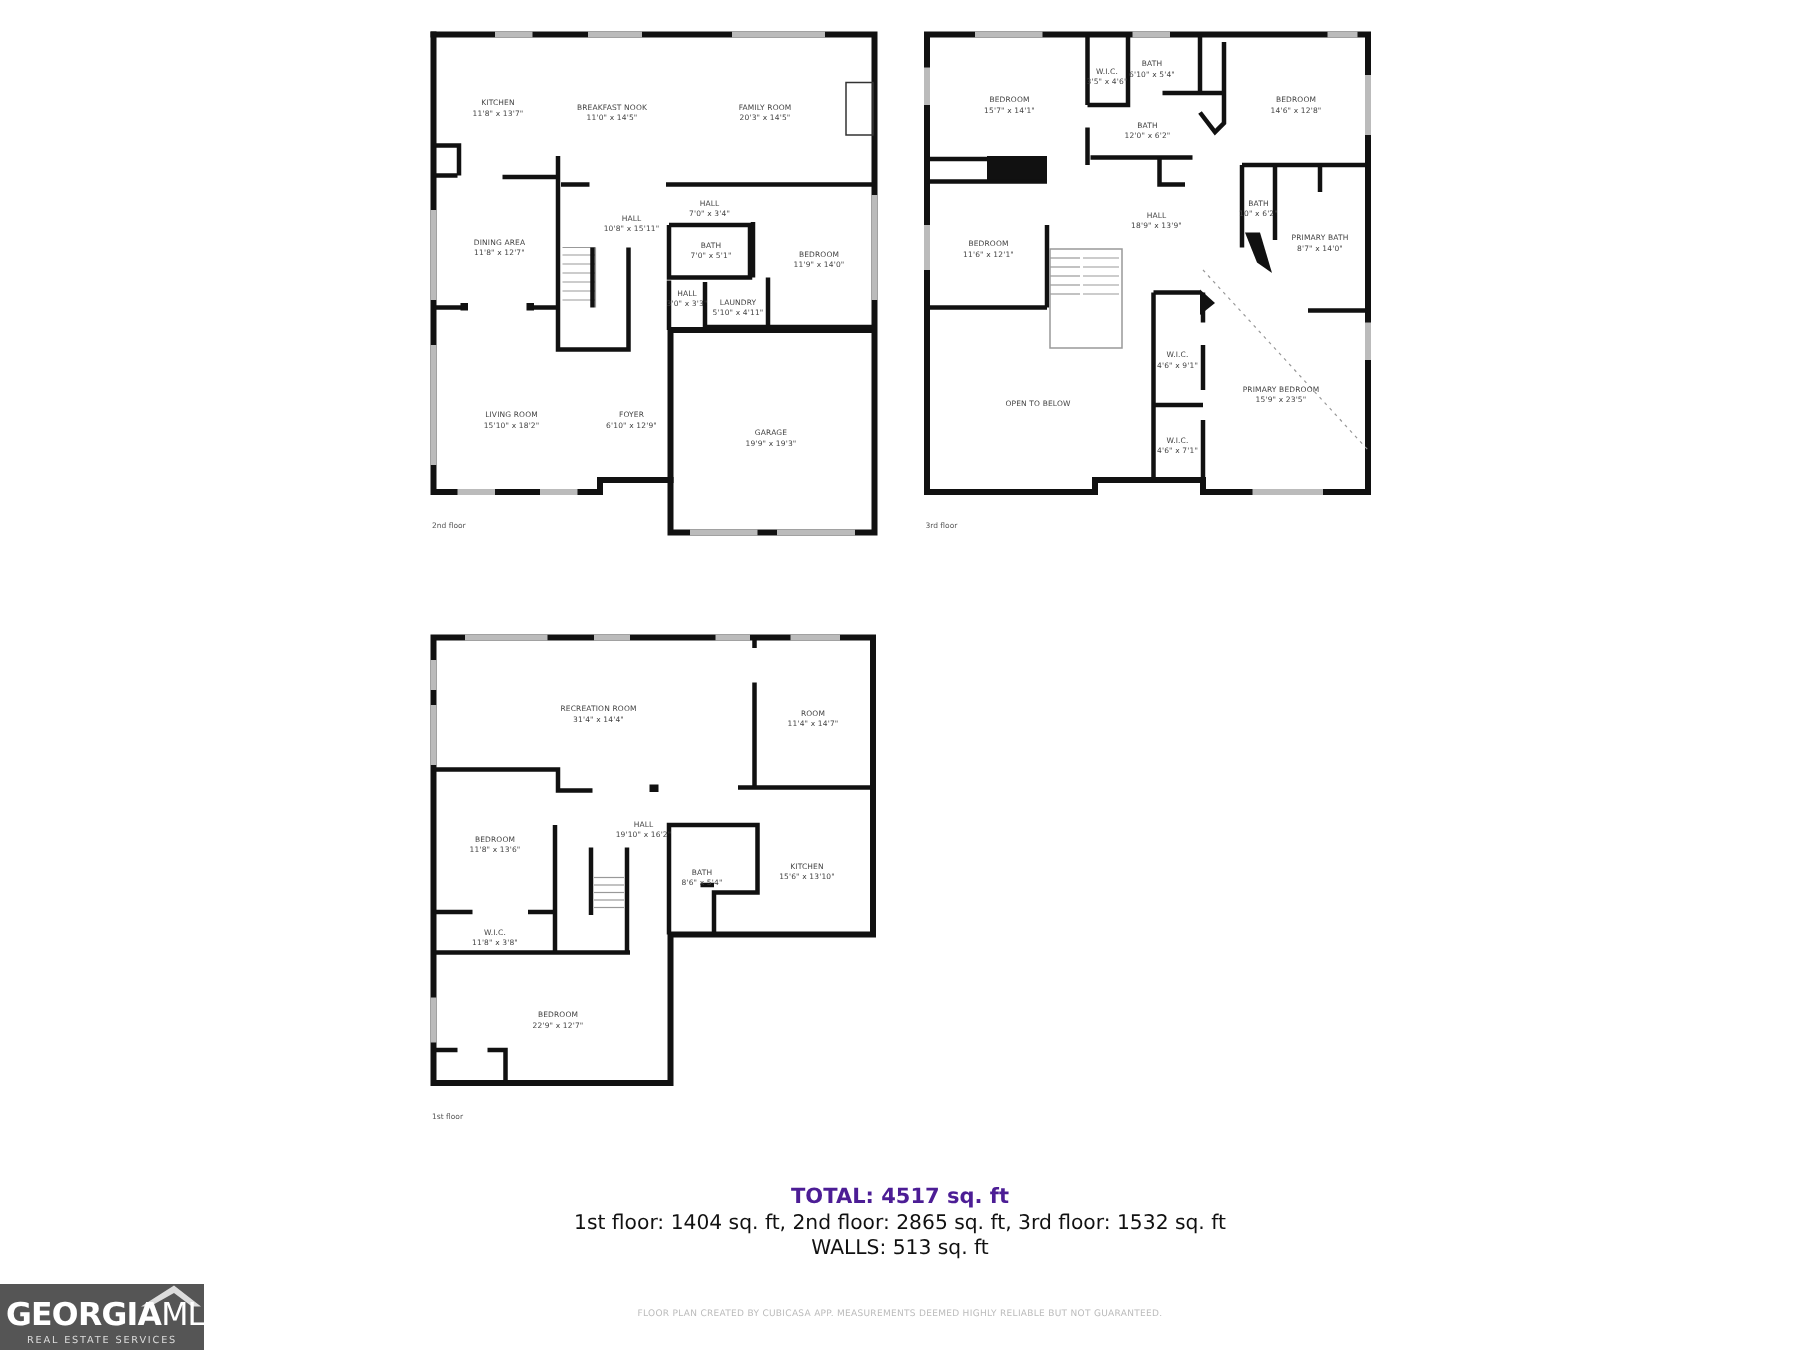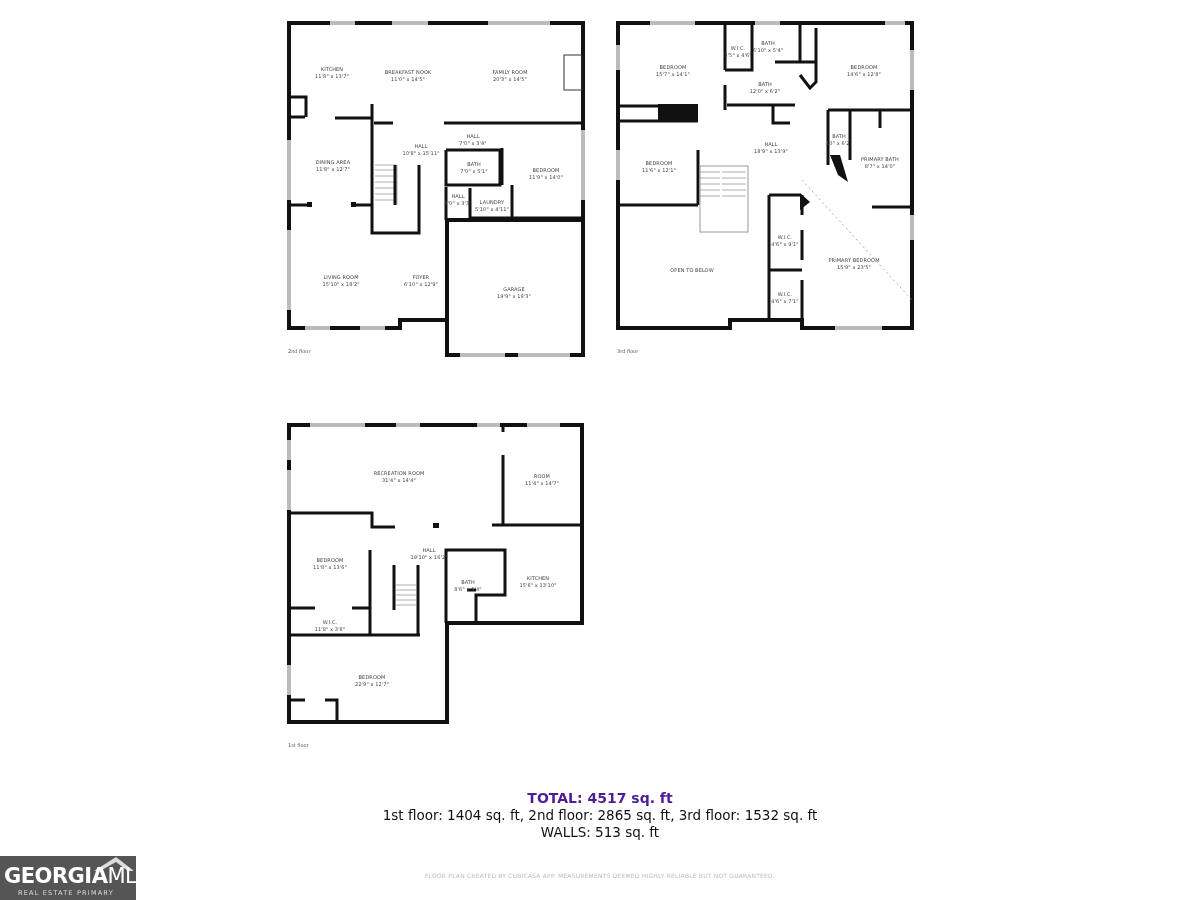--- a/index.html
+++ b/index.html
@@ -221,14 +221,14 @@
   <div class="line">1st floor: 1404 sq. ft, 2nd floor: 2865 sq. ft, 3rd floor: 1532 sq. ft</div>
   <div class="line">WALLS: 513 sq. ft</div>
 </div>
 <div class="disclaimer">FLOOR PLAN CREATED BY CUBICASA APP. MEASUREMENTS DEEMED HIGHLY RELIABLE BUT NOT GUARANTEED.</div>
 
 <div class="logo">
   <svg class="roof" width="44" height="16" viewBox="0 0 44 16">
     <polygon points="2,15 24,1 42,15 36,15 24,6 8,15" fill="#ddd"></polygon>
   </svg>
   <div class="main"><span class="bold">GEORGIA</span><span>MLS</span></div>
-  <div class="sub">REAL ESTATE PRIMARY</div>
+  <div class="sub">REAL ESTATE SERVICES</div>
 </div>
 
 </body></html>

